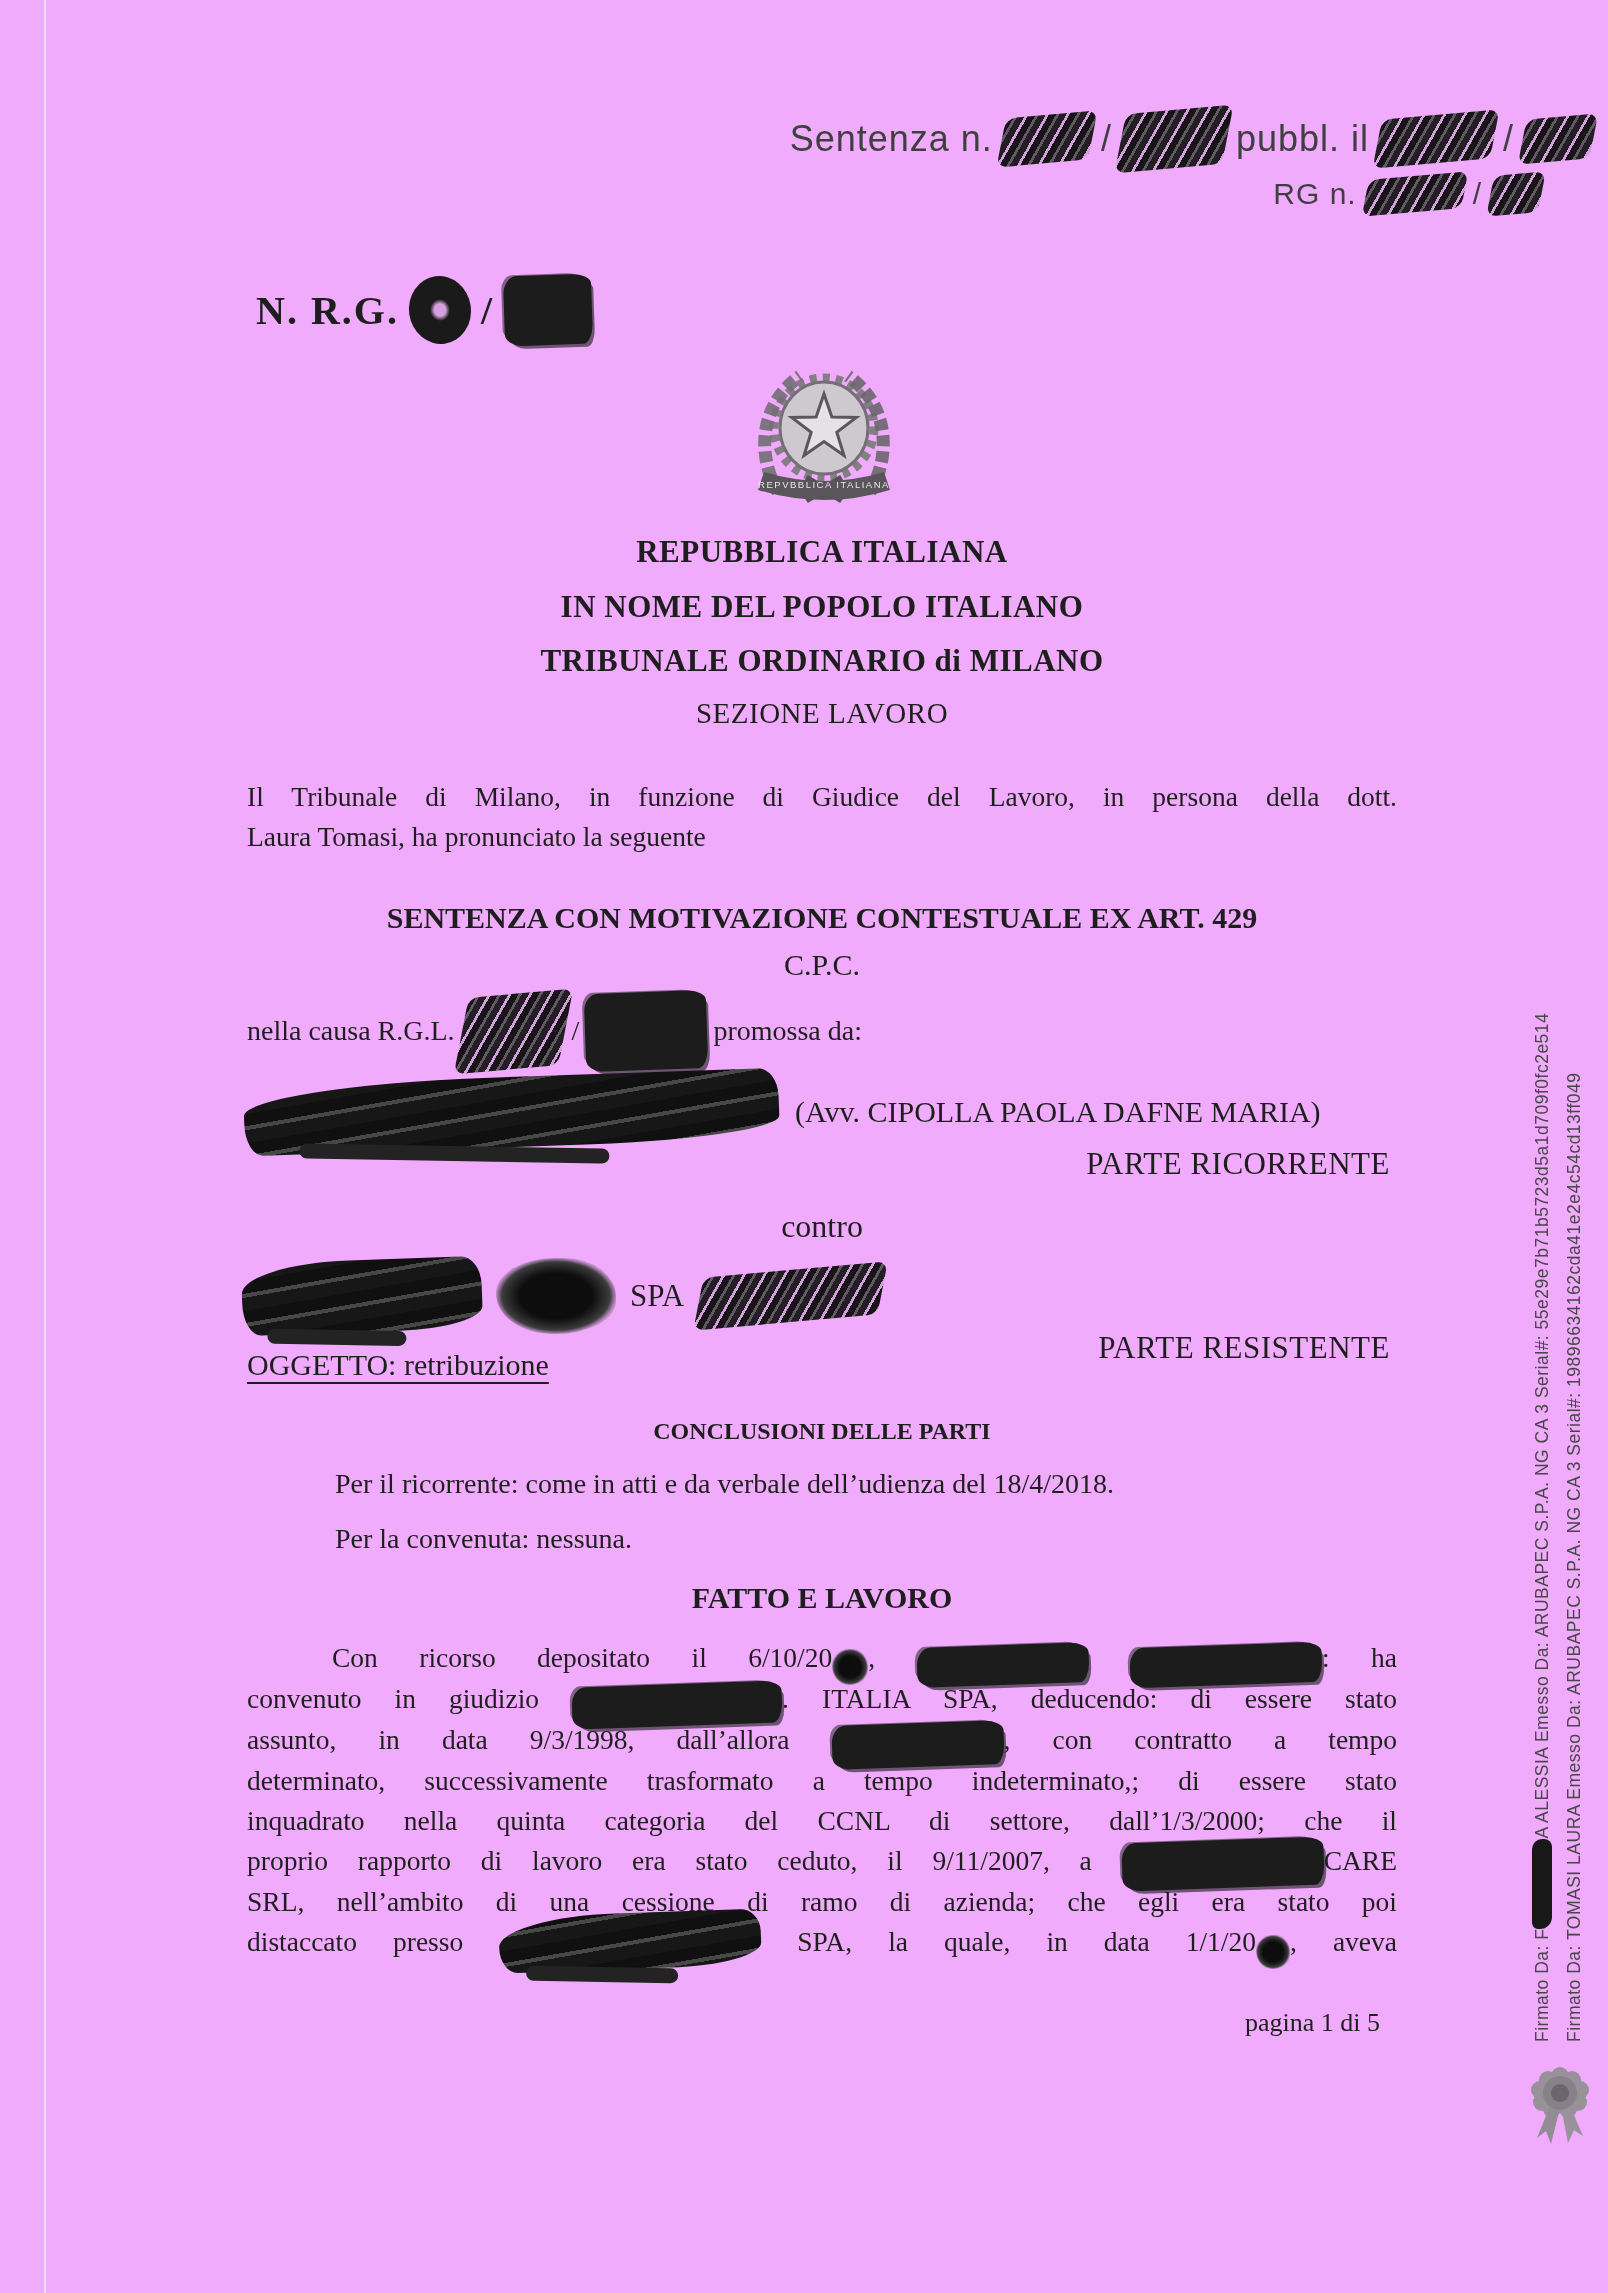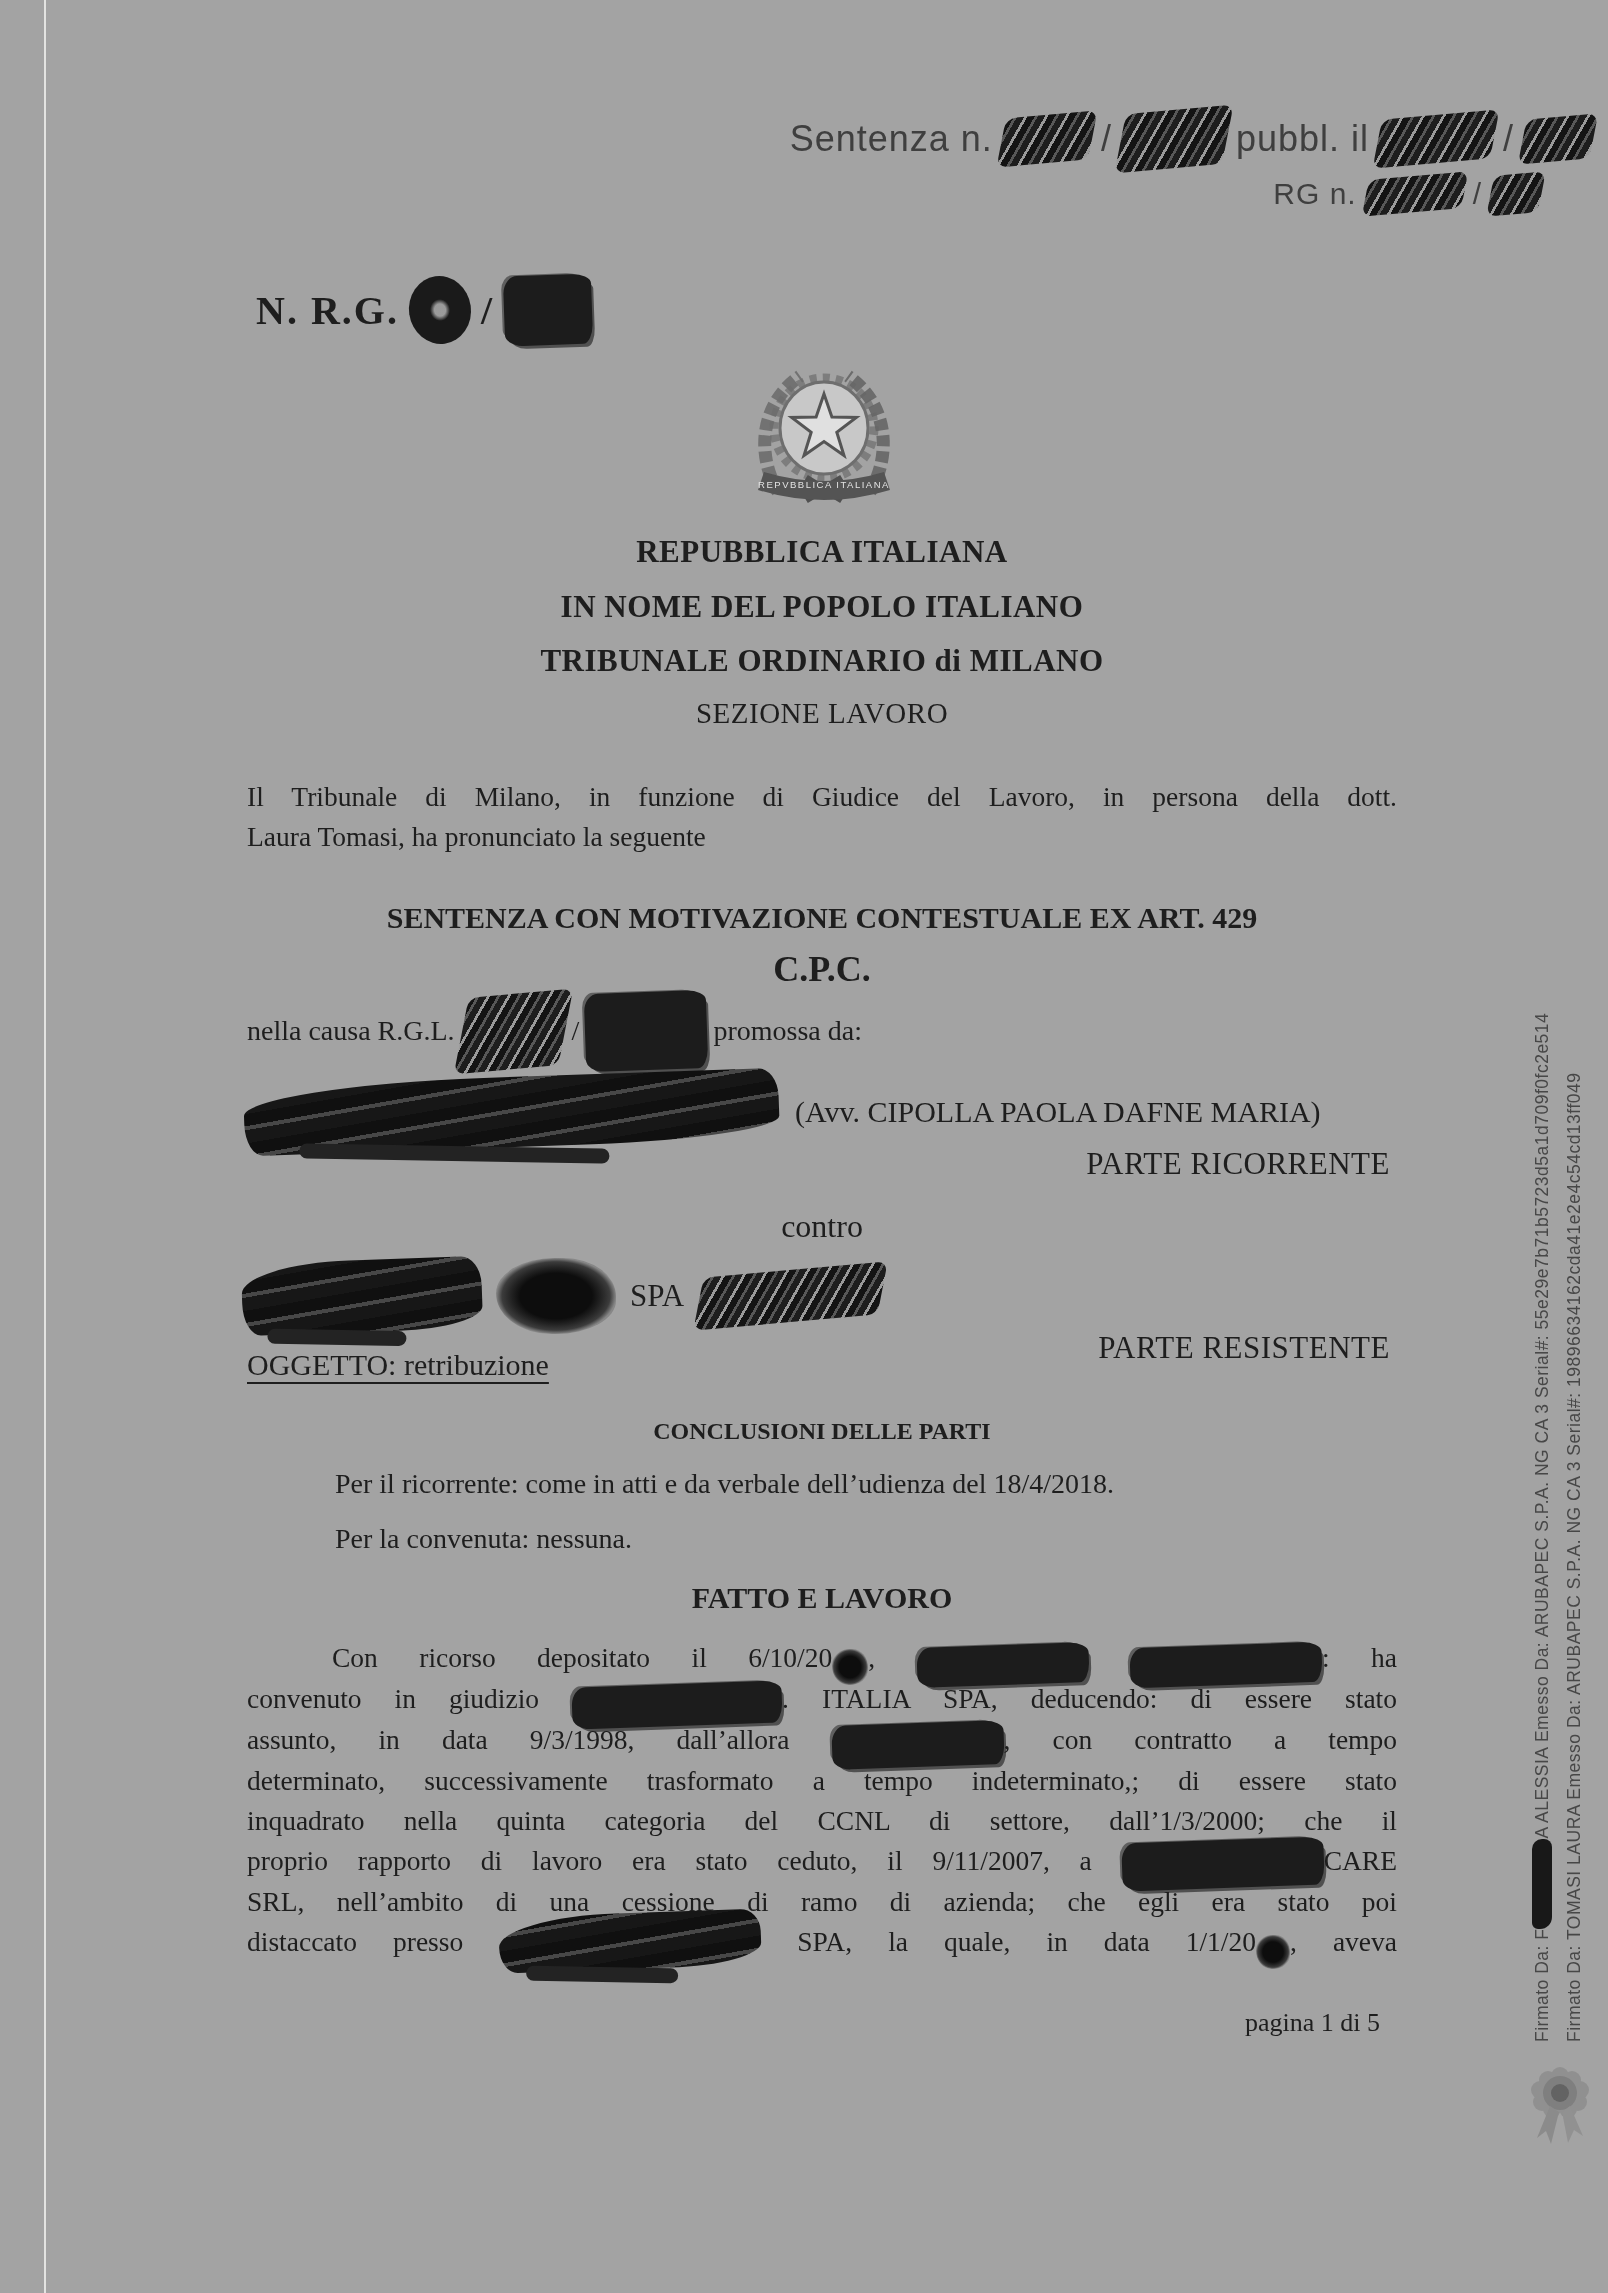--- a/index.html
+++ b/index.html
@@ -1,16 +1,16 @@
 <!DOCTYPE html>
 <html><head>
 <meta charset="utf-8">
 <style>
   html,body{margin:0;padding:0;}
-  .page{position:relative;width:1608px;height:2293px;background:#a3a3a3;overflow:hidden;
+  .page{position:relative;width:1608px;height:2293px;background:#f0abfc;overflow:hidden;
         font-family:"Liberation Serif",serif;color:#1e1e1e;}
   .scanline{position:absolute;left:44px;top:0;width:2px;height:100%;background:#e3e3e1;}
 
   
   .scrib{display:inline-block;flex:none;}
   .solid{background:#1c1c1c;border-radius:14px 20px 10px 18px/18px 10px 20px 12px;
          transform:rotate(-2deg);
          box-shadow:4px 5px 0 -2px rgba(25,25,25,.6),-5px -4px 0 -3px rgba(40,40,40,.55);}
   .pen{background:repeating-linear-gradient(112deg,rgba(12,12,12,.95) 0 7px,rgba(75,75,75,.85) 7px 10px,
         rgba(18,18,18,.92) 10px 17px,rgba(130,130,130,.28) 17px 20px);
@@ -100,21 +100,21 @@
   <div class="center-col b31" style="top:589px">IN NOME DEL POPOLO ITALIANO</div>
   <div class="center-col b31" style="top:643px">TRIBUNALE ORDINARIO di MILANO</div>
   <div class="center-col r29" style="top:697px">SEZIONE LAVORO</div>
 
   <div class="intro">
     <div class="l1">Il Tribunale di Milano, in funzione di Giudice del Lavoro, in persona della dott.</div>
     <div>Laura Tomasi, ha pronunciato la seguente</div>
   </div>
 
   <div class="center-col" style="top:901px;font-weight:bold;font-size:30px">SENTENZA CON MOTIVAZIONE CONTESTUALE EX ART. 429</div>
-  <div class="center-col" style="top:948px;font-weight:bold;font-size:36px">C.P.C.</div>
+  <div class="center-col" style="top:948px;font-weight:normal;font-size:30px">C.P.C.</div>
 
   <div class="cause">nella causa R.G.L.<span class="scrib pen" style="width: 105px; height: 75px;"></span>/<span class="scrib solid" style="width: 122px; height: 78px;"></span>promossa da:</div>
 
   <div class="party1"><span class="scrib multi" style="width: 535px; height: 70px;"></span>(Avv. CIPOLLA PAOLA DAFNE MARIA)</div>
   <div class="right-label" style="top:1146px">PARTE RICORRENTE</div>
 
   <div class="center-col" style="top:1208px;font-size:32px">contro</div>
 
   <div class="party2"><span class="scrib multi" style="width: 240px; height: 72px;"></span><span class="scrib blob" style="width: 120px; height: 76px;"></span>SPA<span class="scrib pen" style="width: 185px; height: 52px;"></span></div>
   <div class="right-label" style="top:1330px">PARTE RESISTENTE</div>

